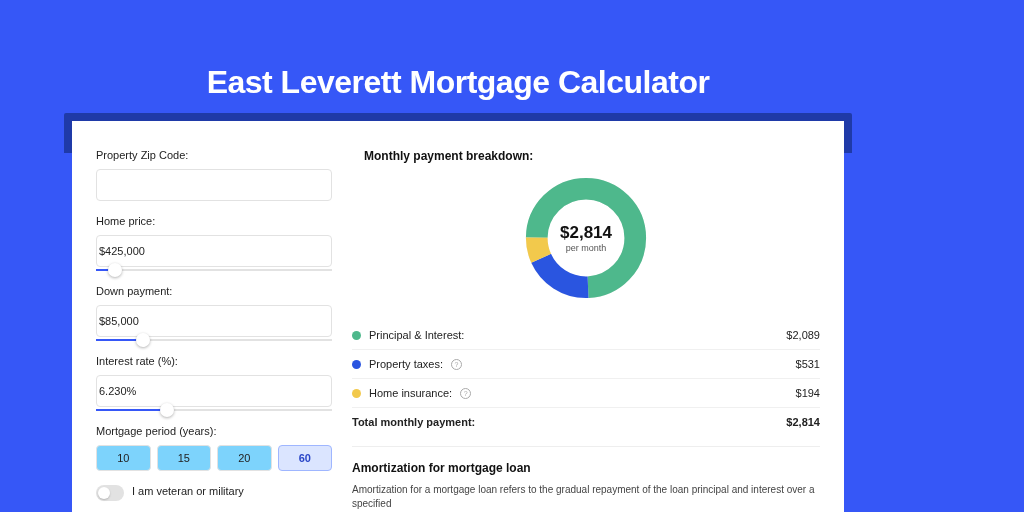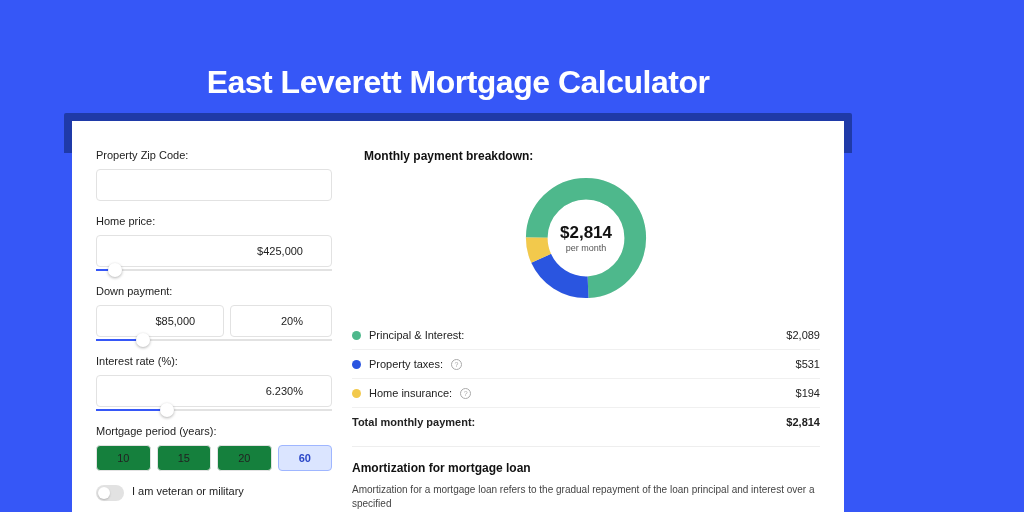--- a/index.html
+++ b/index.html
@@ -50,25 +50,24 @@
   .field-label {
     font-size: 11px;
     color: #222;
     margin-bottom: 8px;
   }
   .input {
     width: 100%;
     border: 1px solid #e2e2e2;
     border-radius: 4px;
     height: 32px;
-    padding: 0 28px;
+    padding: 0 2px;
     font-size: 11px;
     color: #222;
     background: #fff;
-    text-align: right;
   }
   .field-block { margin-bottom: 14px; }
   .slider-track {
     height: 2px;
     background: #e2e2e2;
     margin-top: 2px;
     position: relative;
   }
   .slider-fill {
     position: absolute;
@@ -86,21 +85,21 @@
     transform: translateX(-50%);
   }
   .row { display: flex; gap: 6px; }
   .row .input:first-child { flex: 1.6; }
   .row .input:last-child { flex: 1; }
   .period-btns { display: flex; gap: 6px; margin-top: 4px; }
   .pbtn {
     flex: 1;
     height: 26px;
     border: 1px solid #e2e2e2;
-    background: #15803d;
+    background: #7dd3fc;
     border-radius: 4px;
     font-size: 11px;
     color: #222;
     display: flex;
     align-items: center;
     justify-content: center;
     cursor: pointer;
   }
   .pbtn.active {
     background: #dbe5ff;
@@ -223,21 +222,20 @@
         <div class="slider-track">
           <div class="slider-fill" style="width:8%"></div>
           <div class="slider-thumb" style="left:8%"></div>
         </div>
       </div>
 
       <div class="field-block">
         <div class="field-label">Down payment:</div>
         <div class="row">
           <input class="input" value="$85,000" style="">
-          <input class="input" value="20%" style="">
         </div>
         <div class="slider-track">
           <div class="slider-fill" style="width:20%"></div>
           <div class="slider-thumb" style="left:20%"></div>
         </div>
       </div>
 
       <div class="field-block">
         <div class="field-label">Interest rate (%):</div>
         <input class="input" value="6.230%" style="">

